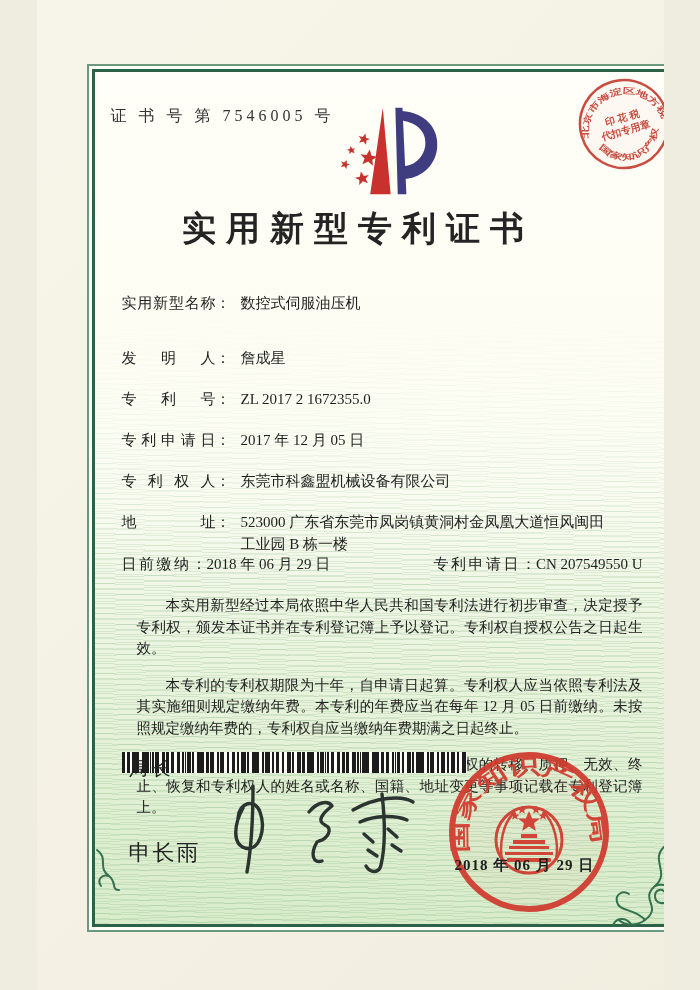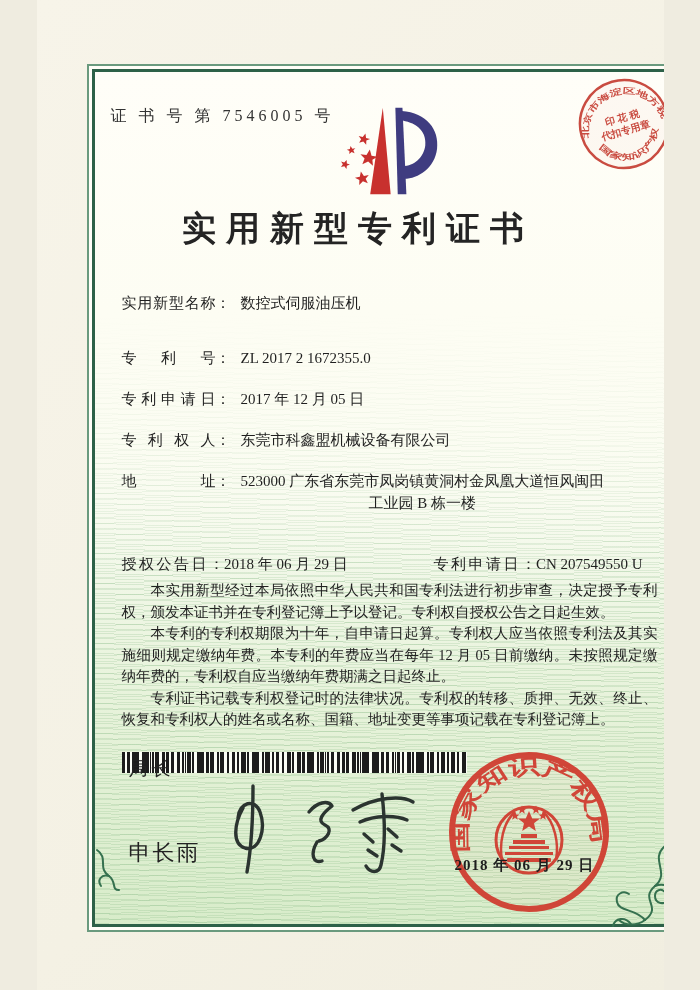--- a/index.html
+++ b/index.html
@@ -32,29 +32,29 @@
   .tax-stamp{position:absolute;left:539px;top:76px;z-index:3;transform:rotate(-16deg);opacity:0.9;}
   .title{
     position:absolute;left:0;right:0;top:206px;margin:0;text-align:center;
     font-size:34px;font-weight:600;letter-spacing:10px;color:#242424;z-index:2;padding-left:16px;
   }
   .fields{position:absolute;left:85px;top:292px;width:540px;font-size:15px;z-index:2;color:#1f1f1f;}
   .row{margin-bottom:19px;line-height:22px;}
   .row.first{margin-bottom:33px;}
   .lbl{display:inline-block;width:94px;text-align:justify;text-align-last:justify;vertical-align:top;}
   .colon{vertical-align:top;}
-  .val{display:inline-block;margin-left:10px;white-space:pre-line;max-width:420px;vertical-align:top;text-align:center;}
+  .val{display:inline-block;margin-left:10px;white-space:pre-line;max-width:420px;vertical-align:top;}
   .grant{position:absolute;left:85px;top:555px;width:540px;display:flex;font-size:15px;z-index:2;color:#1f1f1f;}
   .grant .g1{width:312px;}
   .grant .glbl{letter-spacing:2.5px;}
   .body-text{
     position:absolute;left:85px;top:580px;width:536px;z-index:2;
     font-size:14.5px;line-height:21.5px;text-align:justify;color:#222;
   }
-  .body-text p{margin:0;text-indent:2em;}
+  .body-text p{margin:15px;text-indent:2em;}
   .barcode{
     position:absolute;left:85px;top:752px;width:345px;height:21px;z-index:2;
     background:
       repeating-linear-gradient(90deg,#1c1c1c 0 2px,rgba(0,0,0,0) 2px 5px),
       repeating-linear-gradient(90deg,#1c1c1c 0 1px,rgba(0,0,0,0) 1px 7px),
       repeating-linear-gradient(90deg,#1c1c1c 0 3px,rgba(0,0,0,0) 3px 11px);
     background-color:#fbfdf6;
   }
   .signer-title{position:absolute;left:92px;top:756px;font-size:19px;letter-spacing:4px;z-index:2;color:#222;text-align:center;}
   .signer-name{position:absolute;left:92px;top:838px;font-size:22px;letter-spacing:2px;z-index:2;color:#222;}
@@ -112,37 +112,40 @@
     </text>
   </svg>
 
   <h1 class="title">实用新型专利证书</h1>
 
   <div class="fields">
     <div class="row first">
       <span class="lbl">实用新型名称</span><span class="colon">：</span><span class="val">数控式伺服油压机</span>
     </div>
     <div class="row">
+      <span class="lbl">发明人</span><span class="colon">：</span><span class="val">詹成星</span>
+    </div>
+    <div class="row">
       <span class="lbl">专利号</span><span class="colon">：</span><span class="val">ZL 2017 2 1672355.0</span>
     </div>
     <div class="row">
       <span class="lbl">专利申请日</span><span class="colon">：</span><span class="val">2017 年 12 月 05 日</span>
     </div>
     <div class="row">
       <span class="lbl">专利权人</span><span class="colon">：</span><span class="val">东莞市科鑫盟机械设备有限公司</span>
     </div>
     <div class="row">
       <span class="lbl">地址</span><span class="colon">：</span><span class="val">523000 广东省东莞市凤岗镇黄洞村金凤凰大道恒风闽田
 工业园 B 栋一楼</span>
     </div>
   </div>
 
   <div class="grant">
     <div class="g1">
-      <span class="glbl">授权公告日</span><span>：</span><span>2018 年 06 月 29 日</span>
+      <span class="glbl">日前缴纳</span><span>：</span><span>2018 年 06 月 29 日</span>
     </div>
     <div class="g2">
       <span class="glbl">专利申请日</span><span>：</span><span>CN 207549550 U</span>
     </div>
   </div>
 
   <div class="body-text">
     <p>本实用新型经过本局依照中华人民共和国专利法进行初步审查，决定授予专利权，颁发本证书并在专利登记簿上予以登记。专利权自授权公告之日起生效。</p>
     <p>本专利的专利权期限为十年，自申请日起算。专利权人应当依照专利法及其实施细则规定缴纳年费。本专利的年费应当在每年 12 月 05 日前缴纳。未按照规定缴纳年费的，专利权自应当缴纳年费期满之日起终止。</p>
     <p>专利证书记载专利权登记时的法律状况。专利权的转移、质押、无效、终止、恢复和专利权人的姓名或名称、国籍、地址变更等事项记载在专利登记簿上。</p>

